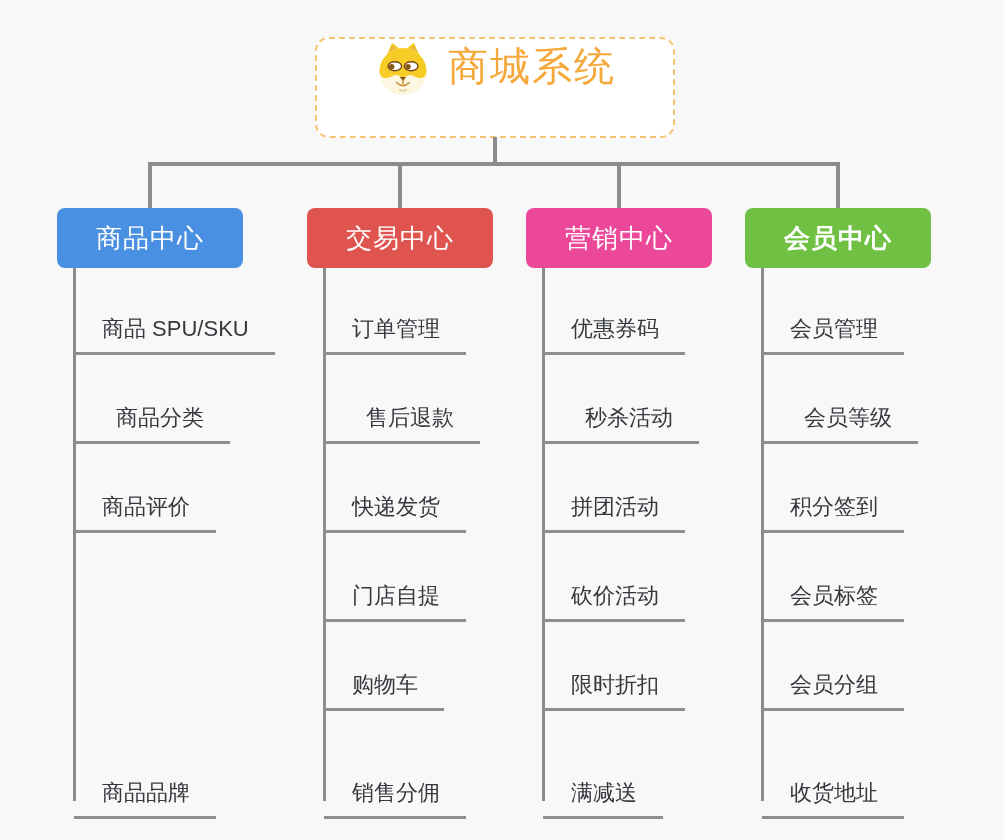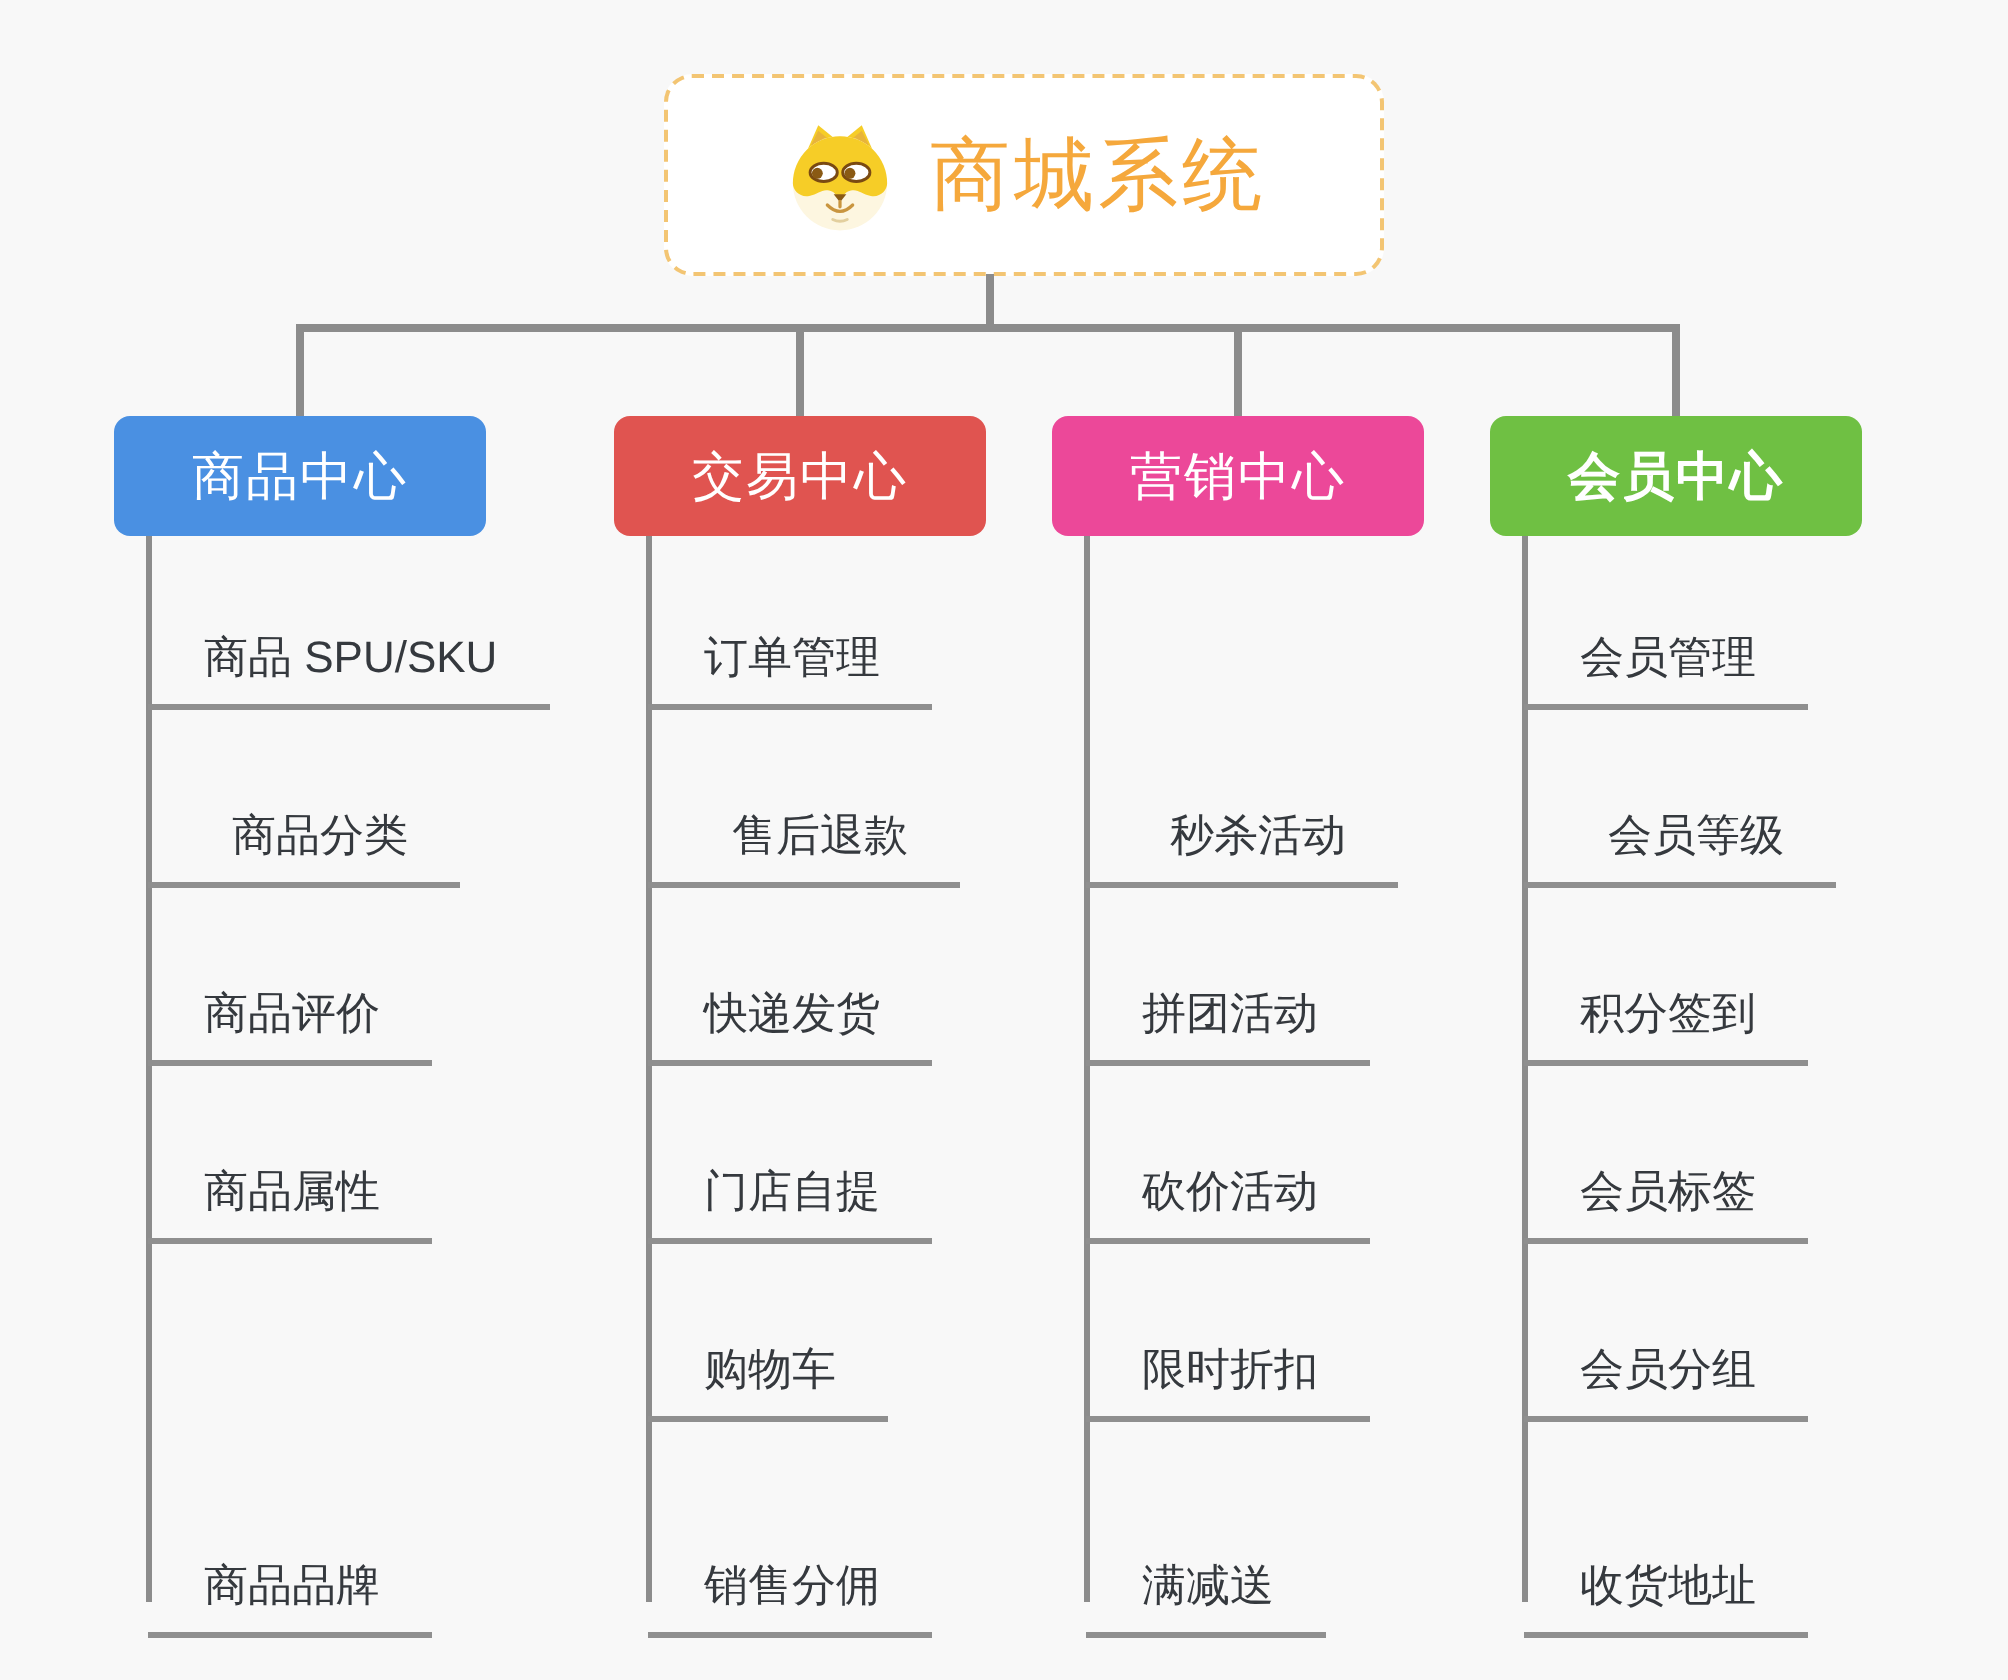--- a/index.html
+++ b/index.html
@@ -10,28 +10,28 @@
   .canvas{
     position:relative;
     width:1004px;
     height:840px;
     background:#f8f8f8;
     overflow:hidden;
   }
   
   .root-node{
     position:absolute;
-    left:332px; top:37px;
+    left:315px; top:37px;
     width:360px; height:101px;
     background:#ffffff;
     border:2px dashed #f3c573;
     border-radius:14px;
     box-sizing:border-box;
     display:flex;
-    align-items:center;
+    align-items:flex-start;
     justify-content:center;
     gap:16px;
     cursor:pointer;
   }
   .root-title{
     font-size:40px;
     color:#f5a83c;
     letter-spacing:2px;
     white-space:nowrap;
   }
@@ -136,30 +136,30 @@
   <div class="branch-box branch-box-3" style="background-color: rgb(111, 192, 67);">会员中心</div>
 
   <div class="line colline colline-0"></div>
   <div class="line colline colline-1"></div>
   <div class="line colline colline-2"></div>
   <div class="line colline colline-3"></div>
 
   <div class="topic col-0 row-0">商品 SPU/SKU</div>
   <div class="topic col-0 row-1">商品分类</div>
   <div class="topic col-0 row-2">商品评价</div>
-  <div class="topic col-0 row-3">商品属性</div>
   <div class="topic col-0 row-5">商品品牌</div>
 
   <div class="topic col-1 row-0">订单管理</div>
   <div class="topic col-1 row-1">售后退款</div>
   <div class="topic col-1 row-2">快递发货</div>
   <div class="topic col-1 row-3">门店自提</div>
   <div class="topic col-1 row-4">购物车</div>
   <div class="topic col-1 row-5">销售分佣</div>
 
+  <div class="topic col-2 row-0">优惠券码</div>
   <div class="topic col-2 row-1">秒杀活动</div>
   <div class="topic col-2 row-2">拼团活动</div>
   <div class="topic col-2 row-3">砍价活动</div>
   <div class="topic col-2 row-4">限时折扣</div>
   <div class="topic col-2 row-5">满减送</div>
 
   <div class="topic col-3 row-0">会员管理</div>
   <div class="topic col-3 row-1">会员等级</div>
   <div class="topic col-3 row-2">积分签到</div>
   <div class="topic col-3 row-3">会员标签</div>

